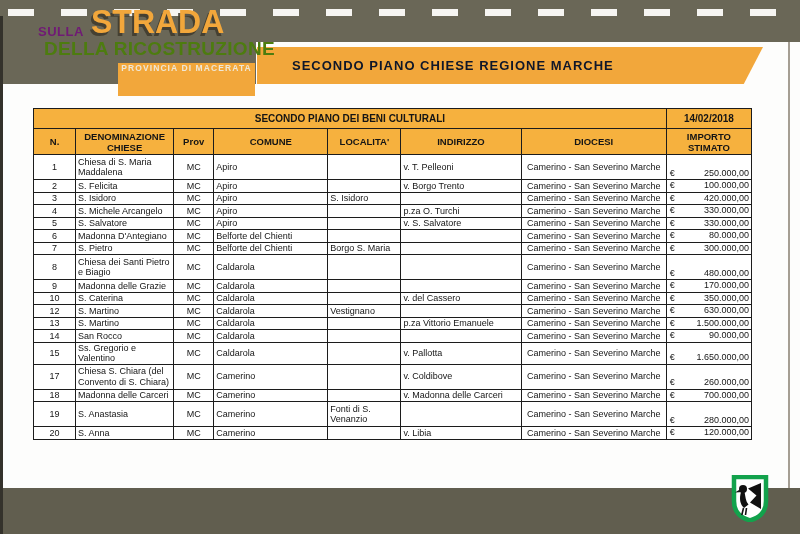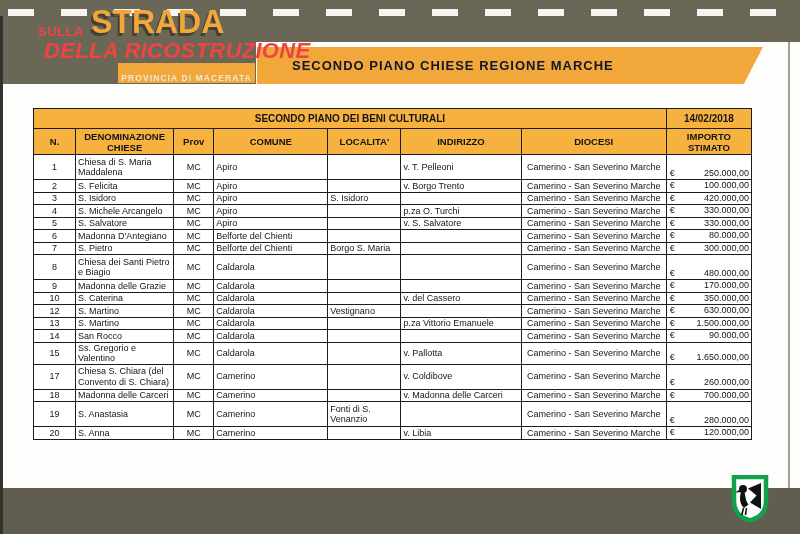--- a/index.html
+++ b/index.html
@@ -13,42 +13,42 @@
   }
   
   .top-band { position: absolute; left: 0; top: 0; width: 800px; height: 42px; background: #6a6757; }
   .left-block { position: absolute; left: 0; top: 0; width: 256px; height: 84px; background: #6a6757; }
   .dashes {
     position: absolute; left: 8px; top: 9px; width: 788px; height: 7px; z-index: 2;
     background: repeating-linear-gradient(90deg, #f6f5f2 0 26px, rgba(0,0,0,0) 26px 53px);
   }
   .logo-sulla {
     position: absolute; left: 38px; top: 24px; z-index: 3;
-    color: #ef4444; font-weight: bold; font-size: 13px; letter-spacing: .5px;
+    color: #701a75; font-weight: bold; font-size: 13px; letter-spacing: .5px;
   }
   .logo-strada {
     position: absolute; left: 91px; top: 4px; z-index: 3;
     color: #f2a73b; font-weight: bold; font-size: 32px; letter-spacing: 0px;
     transform: scaleY(1.04); text-shadow: -2px 2px 0 rgba(62,58,44,.85);
   }
   .logo-della {
     position: absolute; left: 44px; top: 38px; z-index: 4;
-    color: #ef4444; font-weight: bold; font-size: 22px; letter-spacing: .3px; font-style: italic;
+    color: #4d7c0f; font-weight: bold; font-size: 19px; letter-spacing: .3px;
   }
   .main-banner {
     position: absolute; left: 257px; top: 47px; width: 506px; height: 37px; z-index: 3;
     background: #f2a73b; clip-path: polygon(0 0, 100% 0, 96.2% 100%, 0 100%);
     display: flex; align-items: center;
   }
   .main-banner span {
     padding-left: 35px; color: #0f172a; font-weight: bold; font-size: 13px; letter-spacing: 1px;
   }
   .prov-banner {
-    position: absolute; left: 118px; top: 63px; width: 137px; height: 20px; z-index: 4;
-    background: #f2a73b; display: flex; align-items: flex-end; justify-content: center;
+    position: absolute; left: 118px; top: 63px; width: 137px; height: 33px; z-index: 4;
+    background: #f2a73b; display: flex; align-items: flex-start; justify-content: center;
   }
   .prov-banner span { color: #efe7d6; font-weight: bold; font-size: 8.5px; letter-spacing: 1.1px; }
   
   .edge-left  { position: absolute; left: 0; top: 16px; width: 3px; height: 518px; background: #34322b; z-index: 6; }
   .edge-right { position: absolute; left: 788px; top: 42px; width: 2px; height: 446px; background: #a59e93; z-index: 6; }
   
   table.main {
     position: absolute; left: 33px; top: 108px; width: 719px;
     border-collapse: collapse; table-layout: fixed;
     font-size: 9px; color: #151515;

